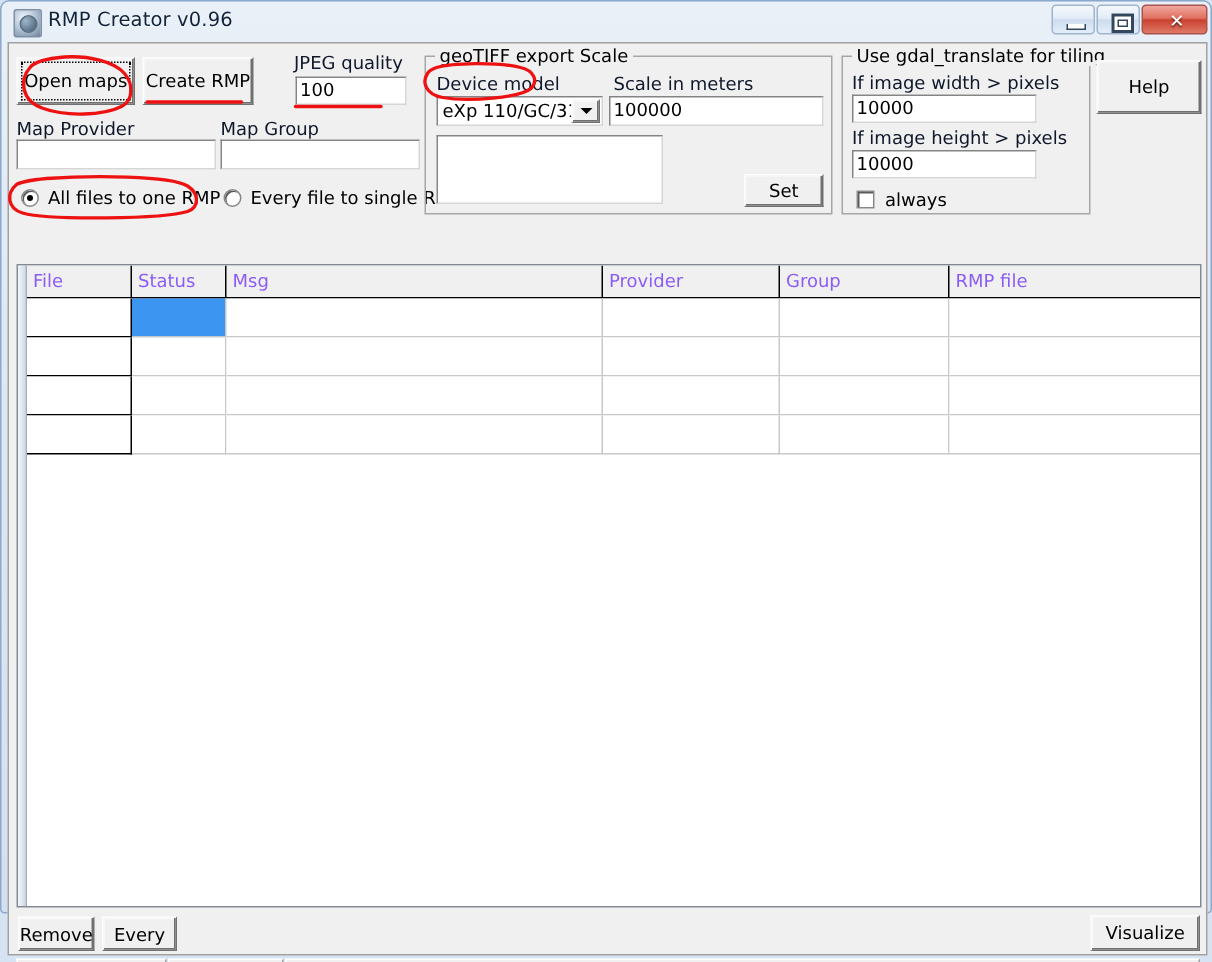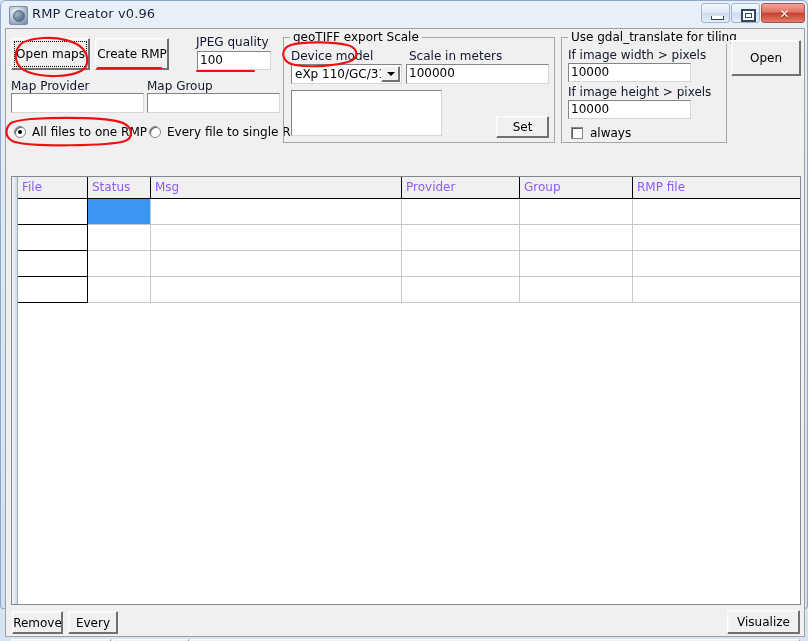--- a/index.html
+++ b/index.html
@@ -239,21 +239,21 @@
       <div class="tfield" style="left:6px;top:25px;width:123px;height:19px;">10000</div>
       <div class="lbl" style="left:6px;top:47px;text-align:right;">If image height &gt; pixels</div>
       <div class="tfield" style="left:6px;top:62px;width:123px;height:19px;">10000</div>
       <div class="check" style="left:9px;top:88px;">
         <span class="box"></span>
         <span class="t">always</span>
       </div>
     </div>
 
     <div class="btn" style="left:725px;top:11px;width:70px;height:36px;">
-      <span>Open</span>
+      <span>Help</span>
     </div>
 
     <div class="grid">
       <div class="grid-vscroll-l"></div>
       <div class="ghead">
           <div class="ghcell" style="left: 0px; width: 70px;">File</div>
           <div class="ghcell" style="left: 70px; width: 63px;">Status</div>
           <div class="ghcell" style="left: 133px; width: 251px;">Msg</div>
           <div class="ghcell" style="left: 384px; width: 118px;">Provider</div>
           <div class="ghcell" style="left: 502px; width: 113px;">Group</div>

